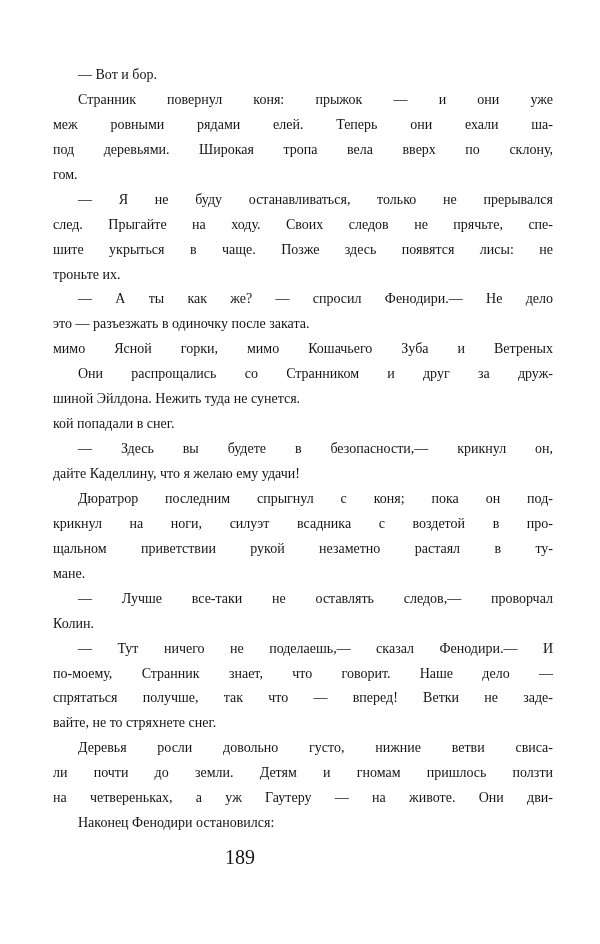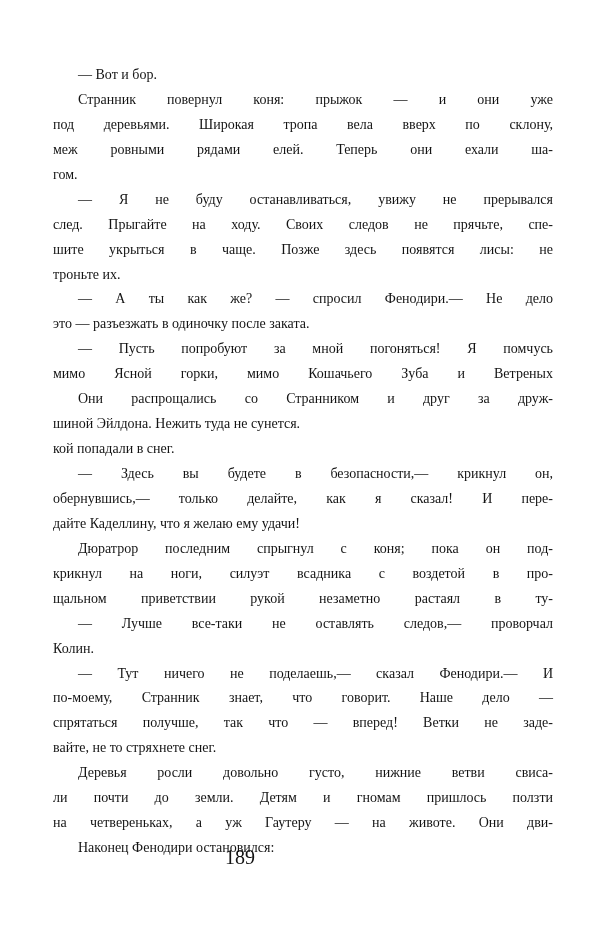--- a/index.html
+++ b/index.html
@@ -19,40 +19,39 @@
     position: absolute; top: 846px; left: 0; width: 480px; text-align: center;
     font-family: "Liberation Serif", "DejaVu Serif", serif; font-size: 20px; color: #141414;
   }
 </style>
 </head>
 <body>
 
 <div class="page" id="page-body">
     <span class="line indent last">— Вот и бор.</span>
     <span class="line indent">Странник повернул коня: прыжок — и они уже</span>
+    <span class="line">меж ровными рядами елей. Теперь они ехали ша-</span>
     <span class="line">под деревьями. Широкая тропа вела вверх по склону,</span>
-    <span class="line">меж ровными рядами елей. Теперь они ехали ша-</span>
     <span class="line last">гом.</span>
-    <span class="line indent">— Я не буду останавливаться, увижу не прерывался</span>
+    <span class="line indent">— Я не буду останавливаться, только не прерывался</span>
     <span class="line">след. Прыгайте на ходу. Своих следов не прячьте, спе-</span>
     <span class="line">шите укрыться в чаще. Позже здесь появятся лисы: не</span>
     <span class="line last">троньте их.</span>
     <span class="line indent">— А ты как же? — спросил Фенодири.— Не дело</span>
     <span class="line last">это — разъезжать в одиночку после заката.</span>
-    <span class="line indent">— Пусть попробуют за мной погоняться! Я помчусь</span>
     <span class="line">мимо Ясной горки, мимо Кошачьего Зуба и Ветреных</span>
     <span class="line indent">Они распрощались со Странником и друг за друж-</span>
     <span class="line last">шиной Эйлдона. Нежить туда не сунется.</span>
     <span class="line last">кой попадали в снег.</span>
     <span class="line indent">— Здесь вы будете в безопасности,— крикнул он,</span>
-    <span class="line">обернувшись,— только делайте, как я сказал! И пере-</span>
     <span class="line last">дайте Каделлину, что я желаю ему удачи!</span>
     <span class="line indent">Дюратрор последним спрыгнул с коня; пока он под-</span>
     <span class="line">крикнул на ноги, силуэт всадника с воздетой в про-</span>
     <span class="line">щальном приветствии рукой незаметно растаял в ту-</span>
+    <span class="line last">мане.</span>
     <span class="line indent">— Лучше все-таки не оставлять следов,— проворчал</span>
     <span class="line last">Колин.</span>
     <span class="line indent">— Тут ничего не поделаешь,— сказал Фенодири.— И</span>
     <span class="line">по-моему, Странник знает, что говорит. Наше дело —</span>
     <span class="line">спрятаться получше, так что — вперед! Ветки не заде-</span>
     <span class="line last">вайте, не то стряхнете снег.</span>
     <span class="line indent">Деревья росли довольно густо, нижние ветви свиса-</span>
     <span class="line">ли почти до земли. Детям и гномам пришлось ползти</span>
     <span class="line">на четвереньках, а уж Гаутеру — на животе. Они дви-</span>
     <span class="line indent last">Наконец Фенодири остановился:</span>

